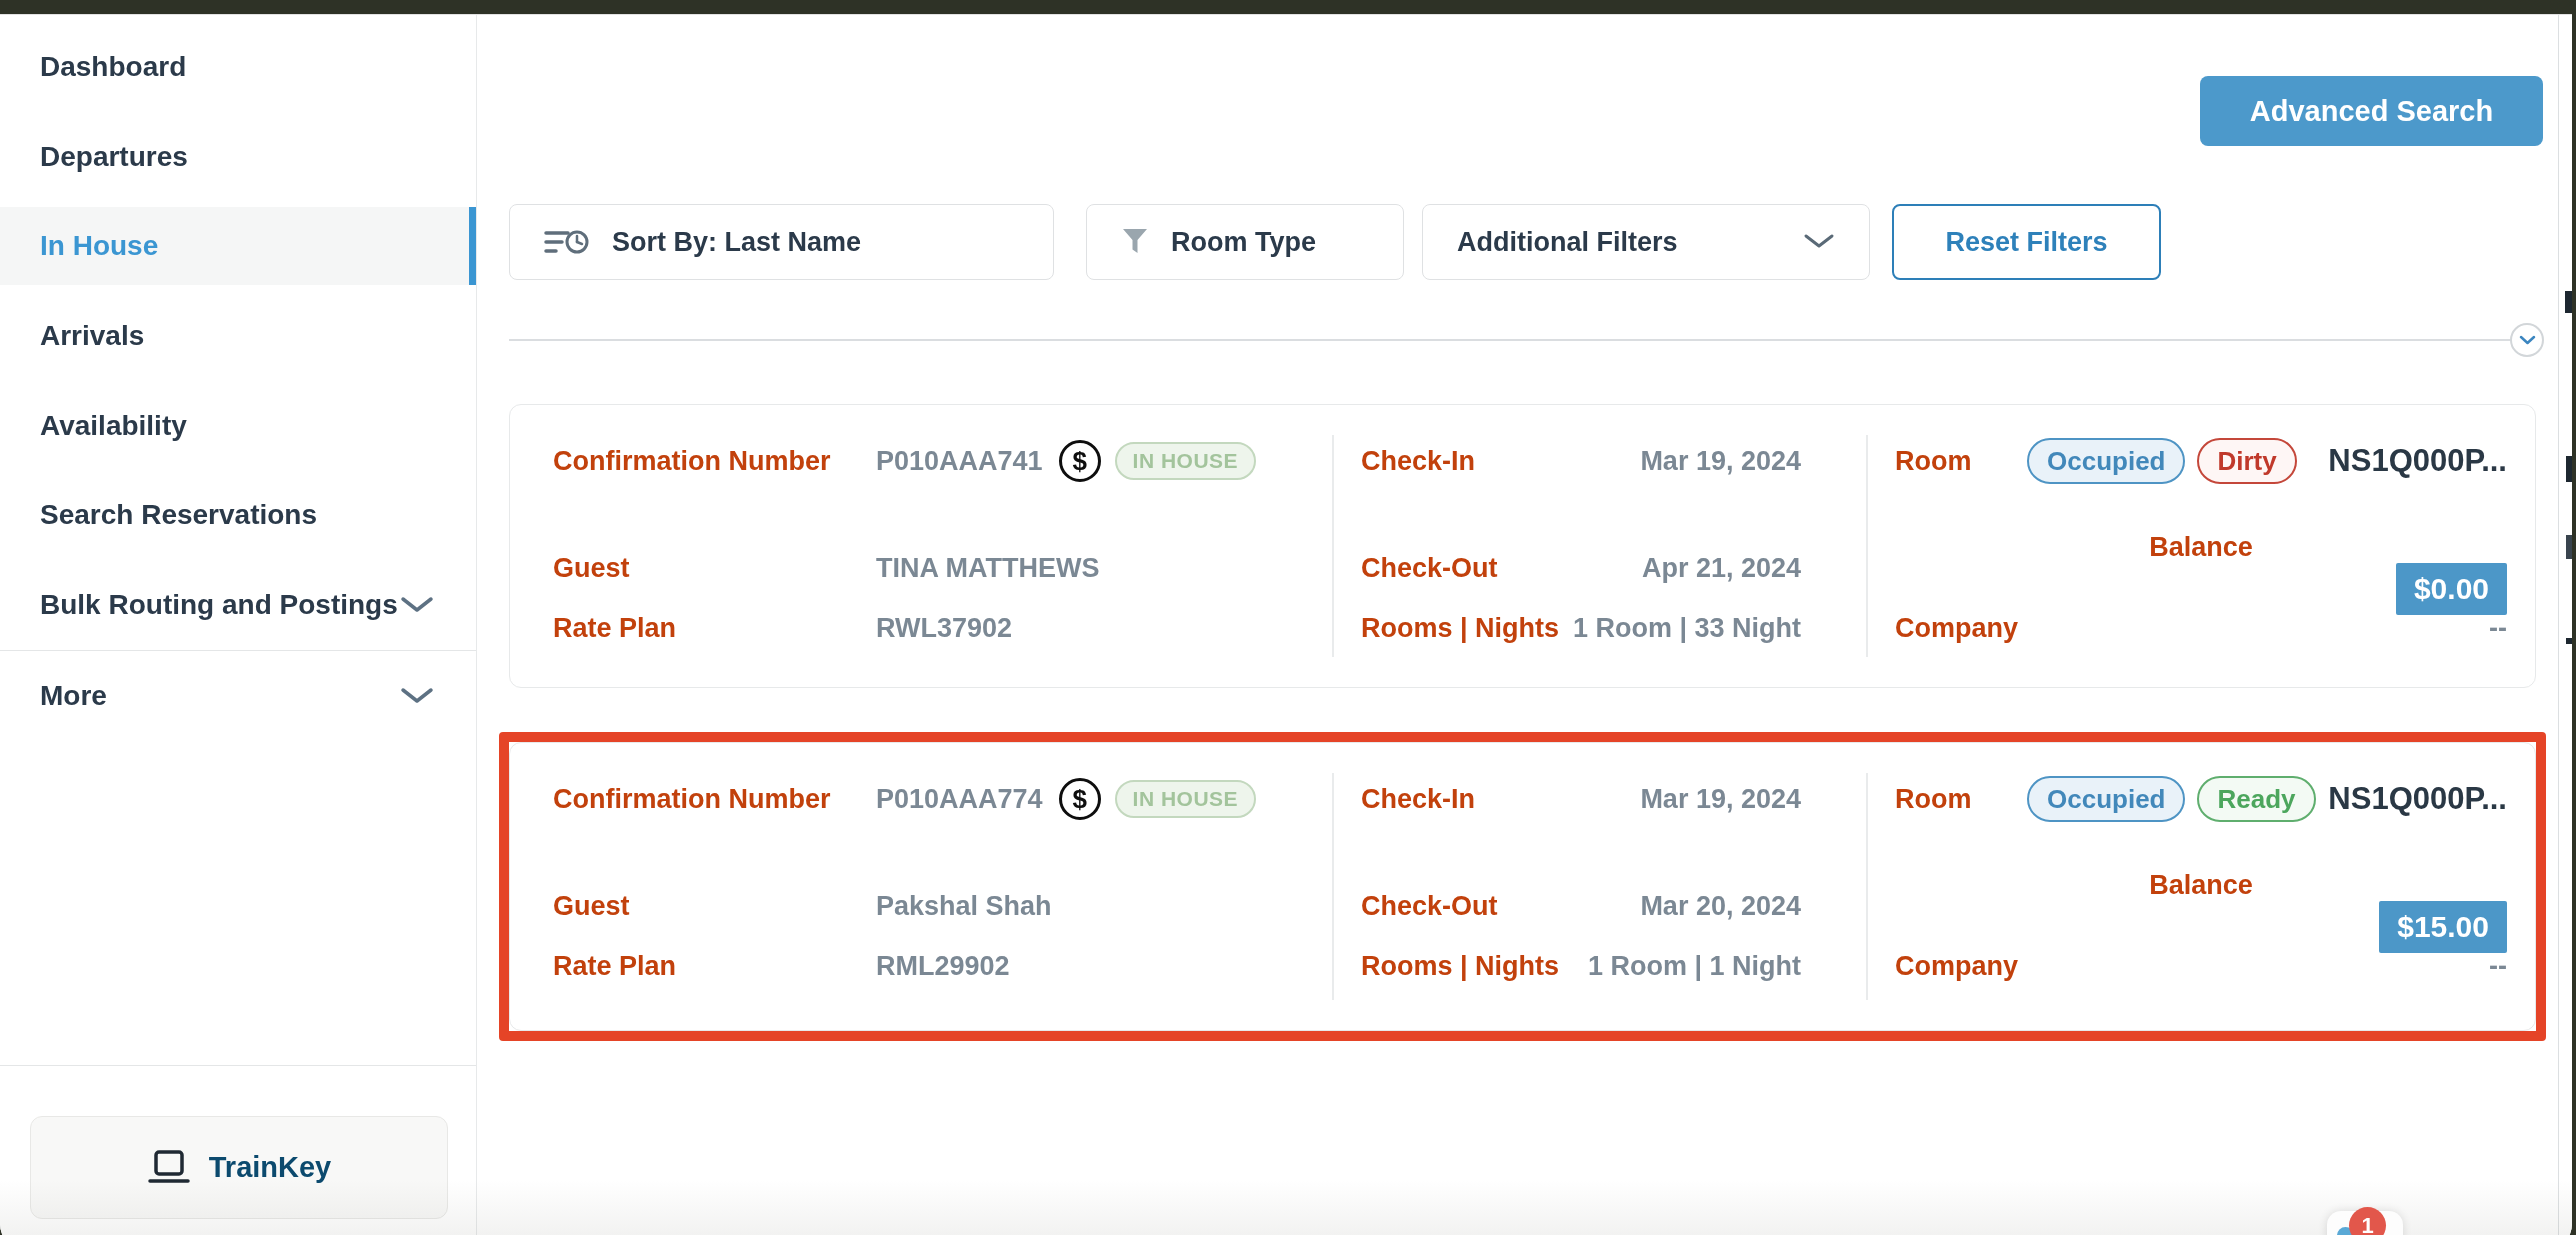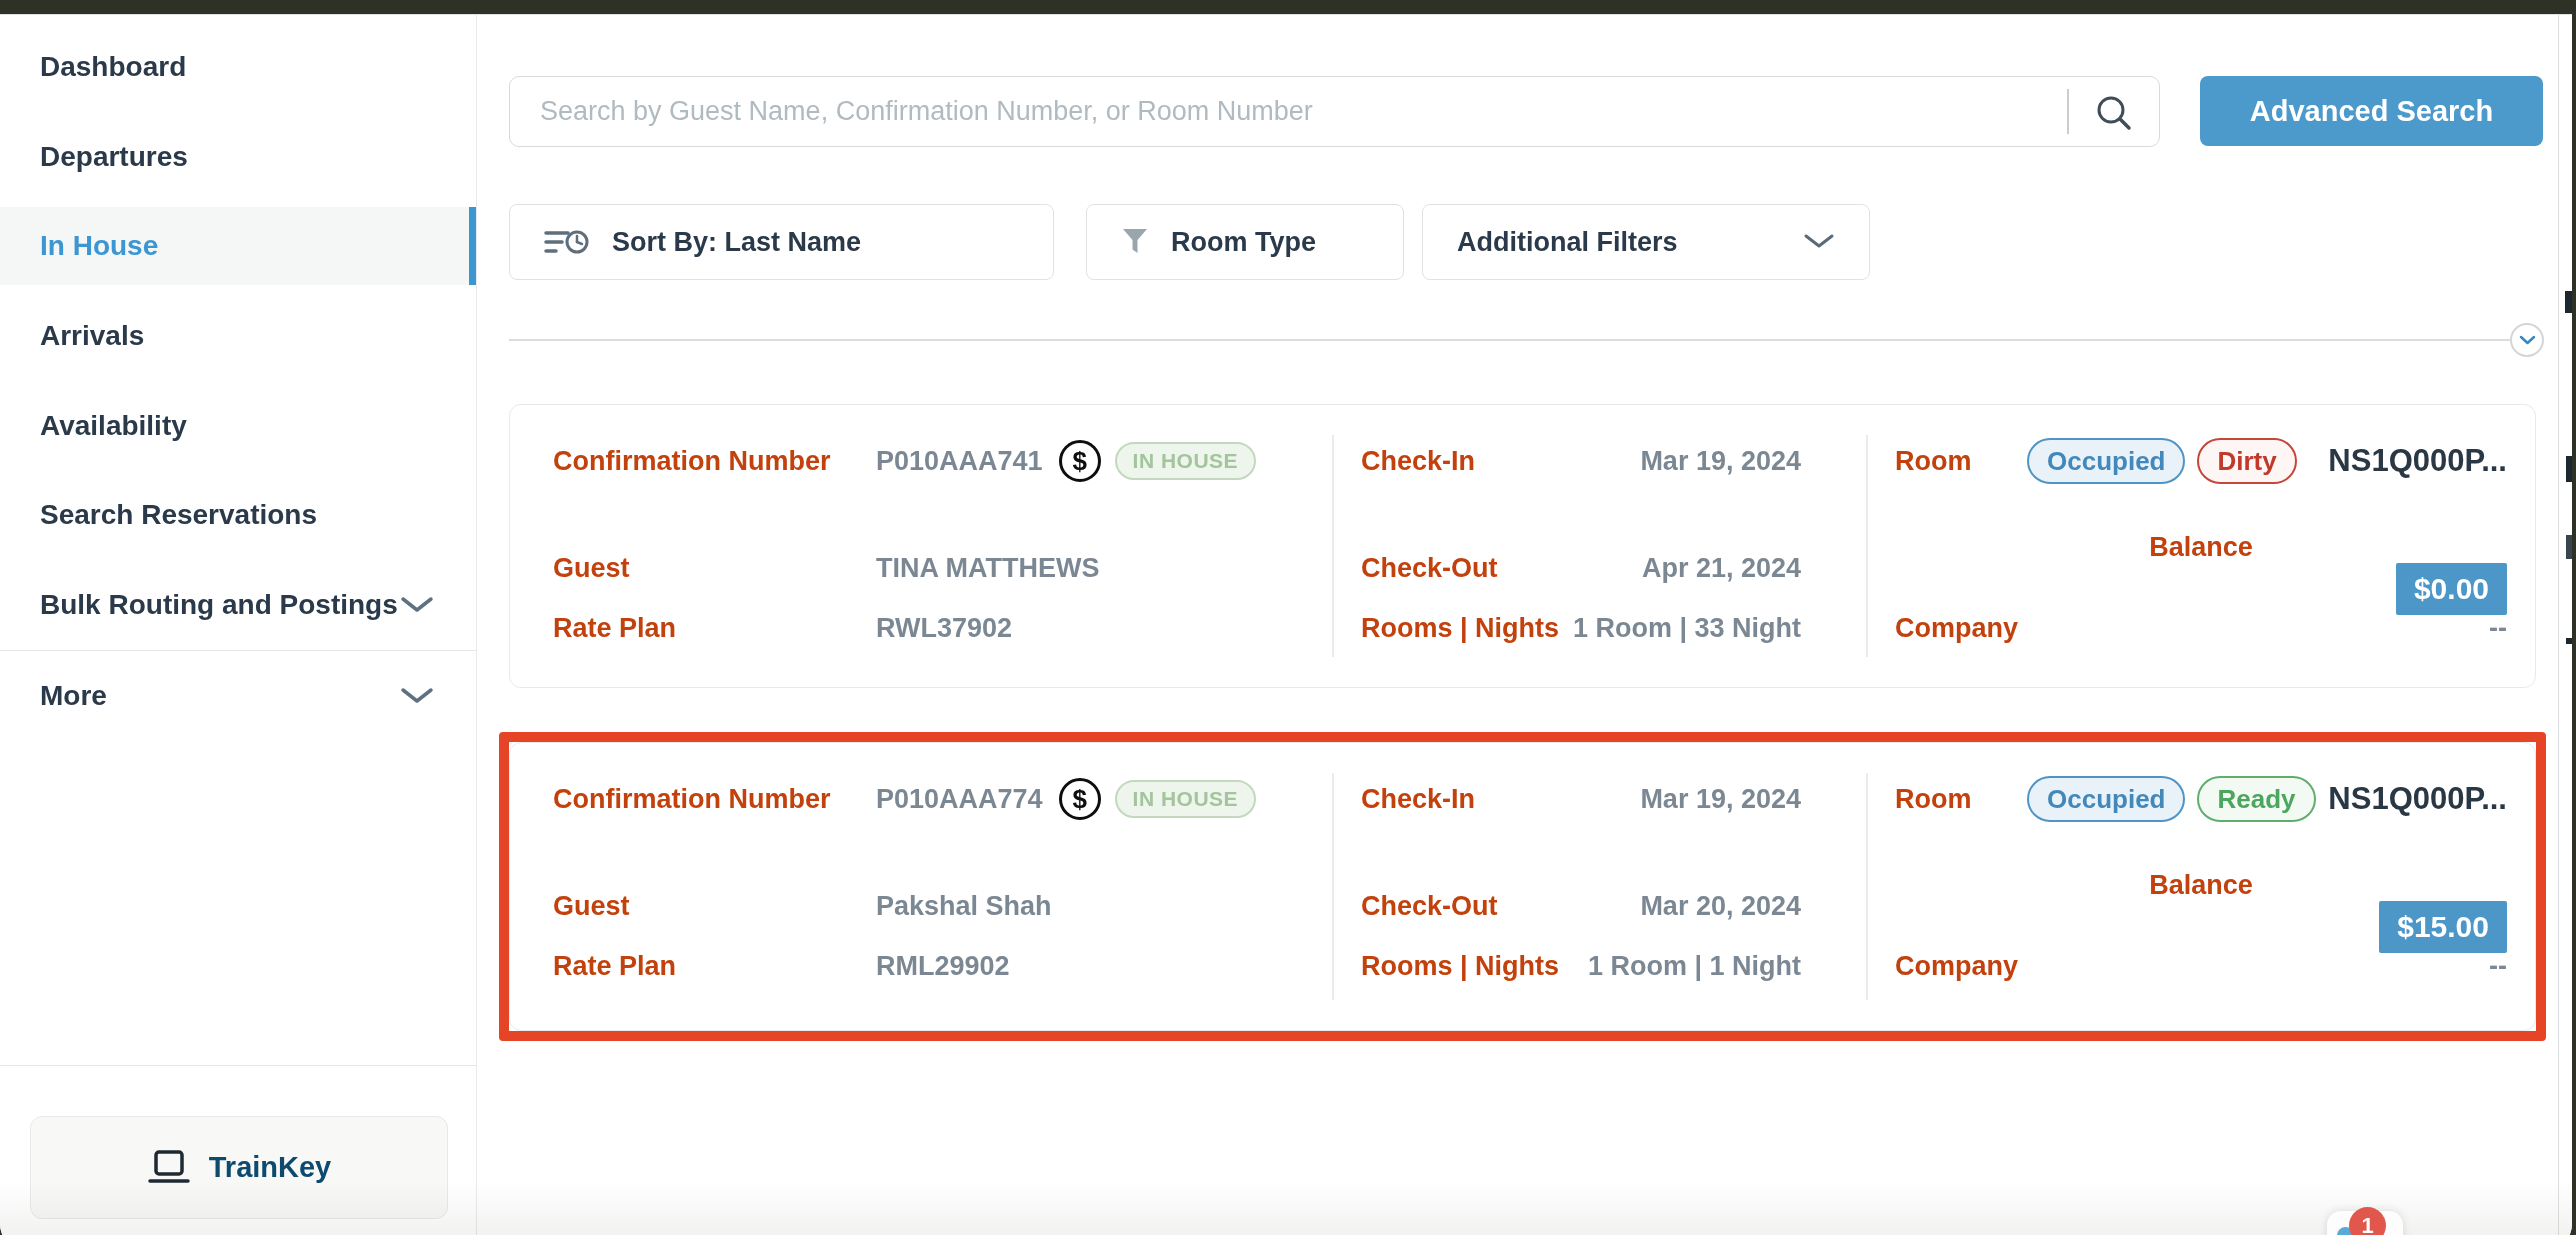--- a/index.html
+++ b/index.html
@@ -169,30 +169,20 @@
       <span>
         <svg width="44" height="38" viewBox="0 0 44 38">
           <rect x="9" y="3" width="26" height="22" rx="3" fill="none" stroke="#1f2933" stroke-width="3.5"></rect>
           <line x1="3" y1="32" x2="41" y2="32" stroke="#1f2933" stroke-width="3.5" stroke-linecap="round"></line>
         </svg>
       </span>
       <span>TrainKey</span>
     </div>
   </aside>
 
-  <div class="search-box">
-    <input type="text" placeholder="Search by Guest Name, Confirmation Number, or Room Number" style="">
-    <div class="search-vdiv"></div>
-    <div class="search-glyph">
-      <svg width="42" height="42" viewBox="0 0 42 42">
-        <circle cx="18" cy="18" r="12" fill="none" stroke="#3f4e5a" stroke-width="3"></circle>
-        <line x1="27" y1="27" x2="36" y2="36" stroke="#3f4e5a" stroke-width="3.5" stroke-linecap="round"></line>
-      </svg>
-    </div>
-  </div>
   <div class="adv-btn">Advanced Search</div>
 
   <div class="filter-btn" style="left:509px;width:545px;padding-left:34px;gap:22px;">
     <span>
       <svg width="46" height="36" viewBox="0 0 46 36">
         <line x1="2" y1="9" x2="24" y2="9" stroke="#5f6e7b" stroke-width="3.5" stroke-linecap="round"></line>
         <line x1="2" y1="18" x2="18" y2="18" stroke="#5f6e7b" stroke-width="3.5" stroke-linecap="round"></line>
         <line x1="2" y1="27" x2="12" y2="27" stroke="#5f6e7b" stroke-width="3.5" stroke-linecap="round"></line>
         <circle cx="33" cy="18" r="10" fill="none" stroke="#5f6e7b" stroke-width="3"></circle>
         <line x1="33" y1="18" x2="33" y2="12" stroke="#5f6e7b" stroke-width="2.5" stroke-linecap="round"></line>
@@ -213,20 +203,21 @@
 
   <div class="filter-btn" style="left:1422px;width:448px;padding:0 34px;">
     <span>Additional Filters</span>
     <span style="margin-left:auto">
       <svg width="32" height="18" viewBox="0 0 32 18">
           <polyline points="3,3 16,13 29,3" fill="none" stroke="#5a6a77" stroke-width="3" stroke-linecap="round" stroke-linejoin="round"></polyline>
         </svg>
     </span>
   </div>
 
+  <div class="reset-btn" style="left:1892px;width:269px;">Reset Filters</div>
 
   <div class="list-divider"></div>
   <div class="collapse-circle">
     <span>
       <svg width="17" height="10" viewBox="0 0 17 10">
           <polyline points="2,2 8.5,8 15,2" fill="none" stroke="#3c86c0" stroke-width="2.5" stroke-linecap="round" stroke-linejoin="round"></polyline>
         </svg>
     </span>
   </div>
 

